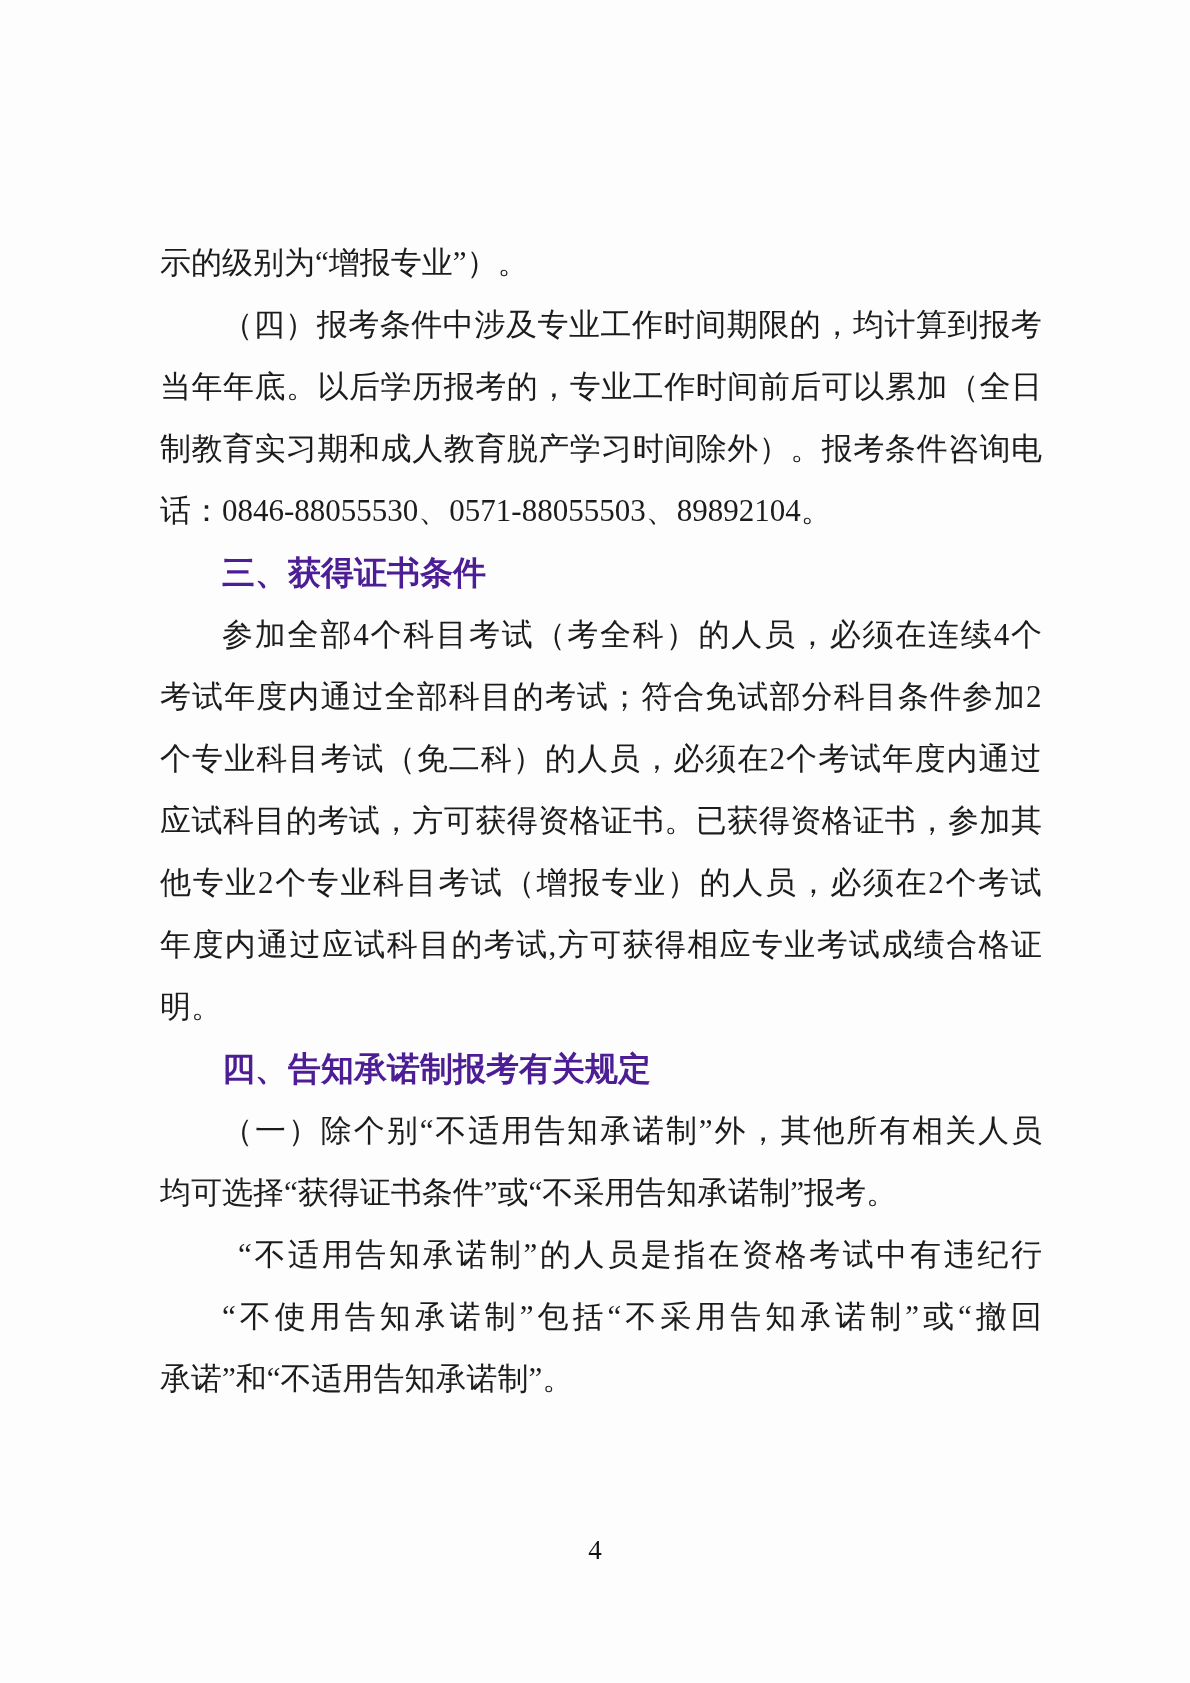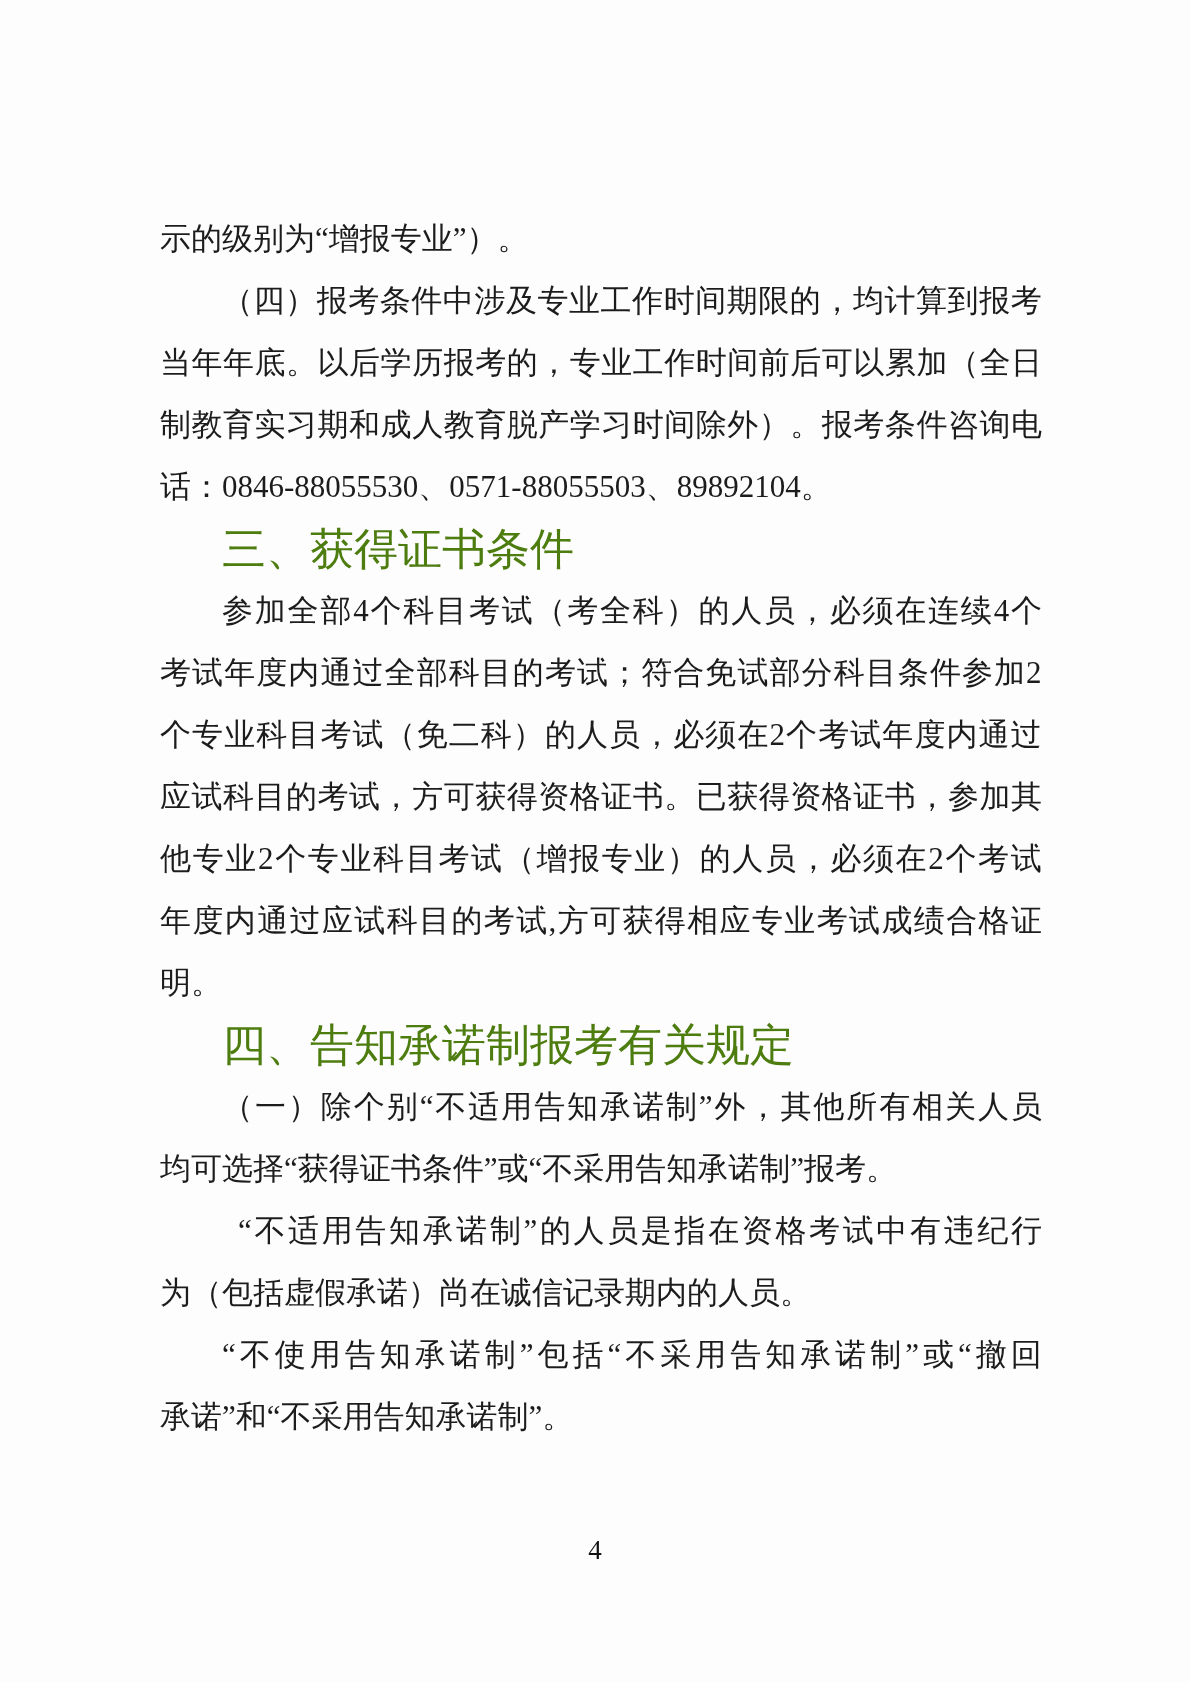--- a/index.html
+++ b/index.html
@@ -6,21 +6,21 @@
   .page {
     position: relative;
     width: 1190px;
     height: 1683px;
     background: #fdfdfd;
     overflow: hidden;
   }
   .content {
     position: absolute;
     left: 160px;
-    top: 208px;
+    top: 232px;
     width: 882px;
   }
   .line {
     height: 62px;
     line-height: 62px;
     font-size: 31px;
     color: #1c1c1c;
     font-family: "Liberation Serif", "DejaVu Serif", serif;
     white-space: nowrap;
   }
@@ -30,23 +30,23 @@
     align-items: baseline;
   }
   .line.justify > span { flex: 0 0 auto; }
   
   .line.indent2.justify  { padding-left: 62px; }
   .line.indent2:not(.justify) { text-indent: 62px; }
   .line.indent25.justify { padding-left: 78px; }
   .line.indent25:not(.justify) { text-indent: 78px; }
   .line.heading {
     font-family: "Liberation Sans", "DejaVu Sans", sans-serif;
-    font-weight: normal;
-    font-size: 44px;
-    color: #4d7c0f;
+    font-weight: bold;
+    font-size: 33px;
+    color: #4c1d95;
   }
   .pagenum {
     position: absolute;
     top: 1532px;
     left: 0;
     width: 100%;
     text-align: center;
     font-size: 27px;
     line-height: 36px;
     color: #111111;
@@ -378,21 +378,20 @@
         <span>资</span>
         <span>格</span>
         <span>考</span>
         <span>试</span>
         <span>中</span>
         <span>有</span>
         <span>违</span>
         <span>纪</span>
         <span>行</span>
       </div>
-    <div class="line">为（包括虚假承诺）尚在诚信记录期内的人员。</div>
     <div class="line justify indent2">
         <span>“</span>
         <span>不</span>
         <span>使</span>
         <span>用</span>
         <span>告</span>
         <span>知</span>
         <span>承</span>
         <span>诺</span>
         <span>制</span>
@@ -407,16 +406,16 @@
         <span>知</span>
         <span>承</span>
         <span>诺</span>
         <span>制</span>
         <span>”</span>
         <span>或</span>
         <span>“</span>
         <span>撤</span>
         <span>回</span>
       </div>
-    <div class="line">承诺”和“不采用告知承诺制”。</div>
+    <div class="line">承诺”和“不适用告知承诺制”。</div>
   </div>
   <div class="pagenum">4</div>
 </div>
 
 </body></html>

